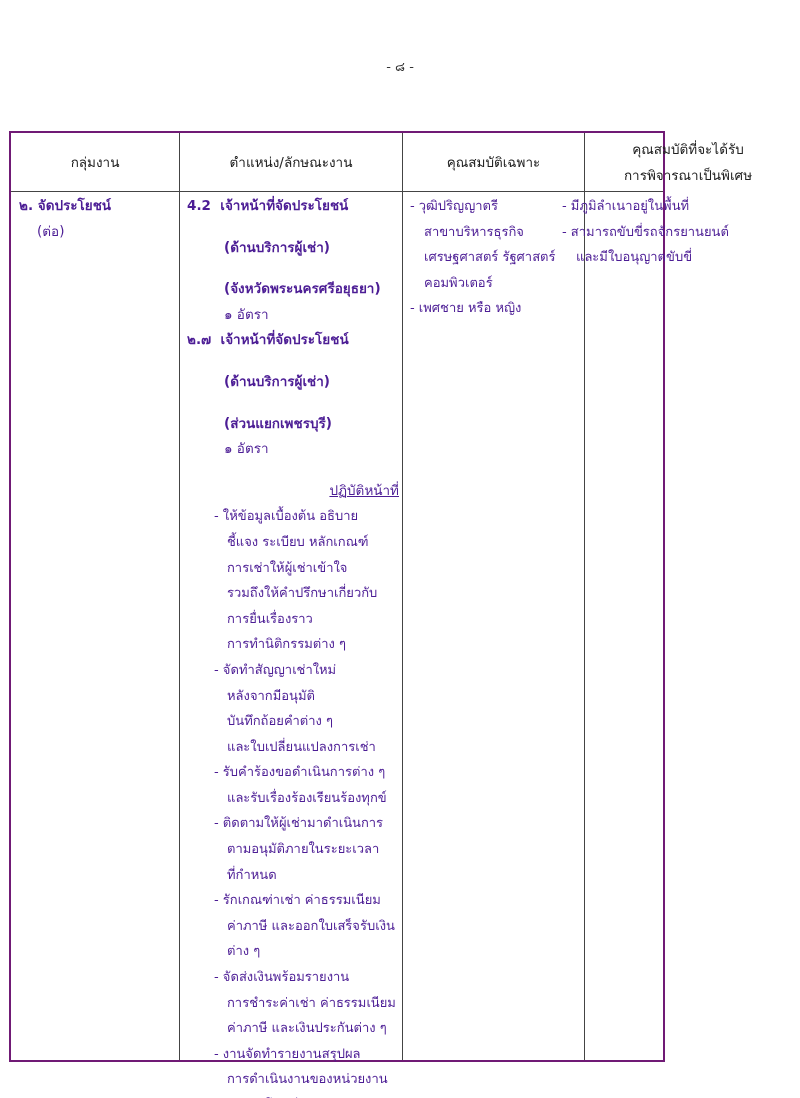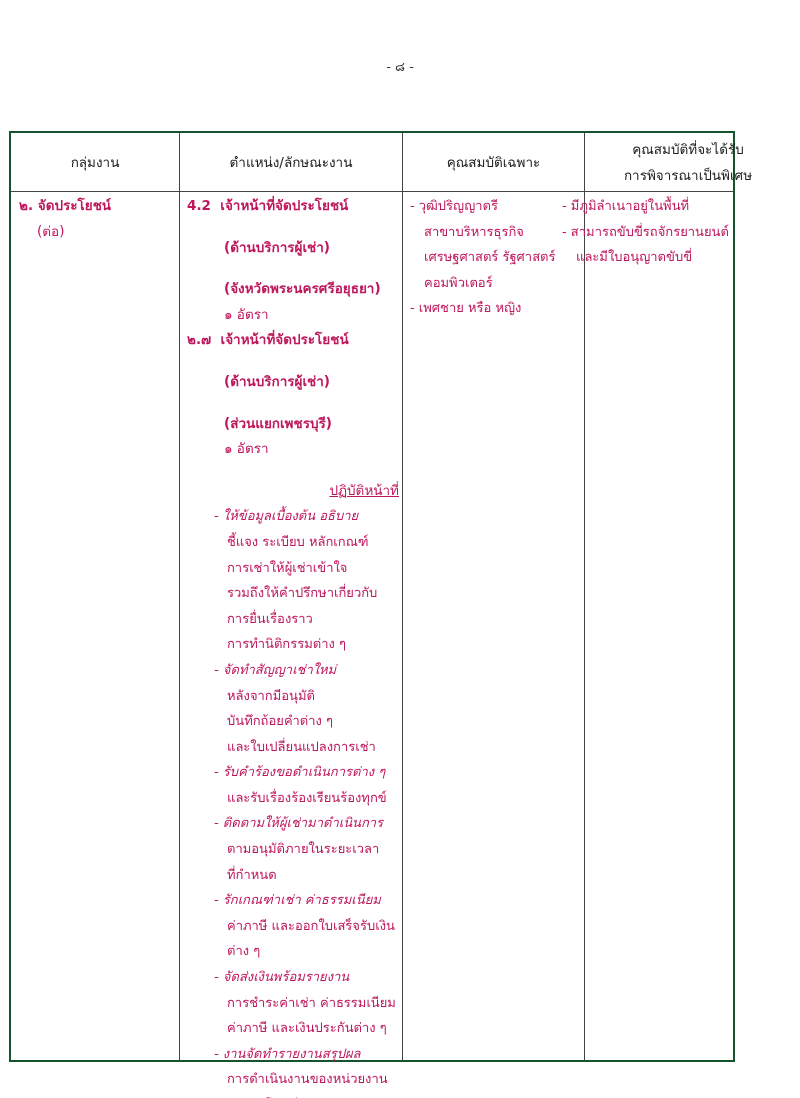--- a/index.html
+++ b/index.html
@@ -21,23 +21,23 @@
       left: 0;
       width: 800px;
       text-align: center;
       font-size: 13px;
       color: #333;
     }
     .doc-table {
       position: absolute;
       left: 9px;
       top: 131px;
-      width: 726px;
+      width: 656px;
       height: 931px;
-      border: 2px solid #14532d;
+      border: 2px solid #701a75;
       box-sizing: border-box;
     }
     .col-line {
       position: absolute;
       top: 0;
       bottom: 0;
       width: 0;
       border-left: 1.5px solid #444;
     }
     .header-line {
@@ -59,28 +59,28 @@
       font-size: 13.5px;
       line-height: 26px;
       color: #222;
       text-align: center;
     }
     .cell {
       position: absolute;
       top: 60px;
       font-size: 13.5px;
       line-height: 25.6px;
-      color: #be185d;
+      color: #4c1d95;
     }
     .line { white-space: nowrap; display: block; }
     .bold { font-weight: bold; }
     .indent1 { padding-left: 37px; margin-top: 16px; }
     .indent-rate { padding-left: 37px; }
     .underline { text-decoration: underline; text-align: right; }
-    .bullet { display: block; white-space: nowrap; font-style: italic; }
+    .bullet { display: block; white-space: nowrap; }
     .bullet-cont { display: block; white-space: nowrap; padding-left: 13px; }
     .qual-bullet { display: block; white-space: nowrap; }
     .qual-cont { display: block; white-space: nowrap; padding-left: 14px; }
   </style>
 </head>
 <body>
 
 <div class="page-number">- ๘ -</div>
 
 <div class="doc-table">

